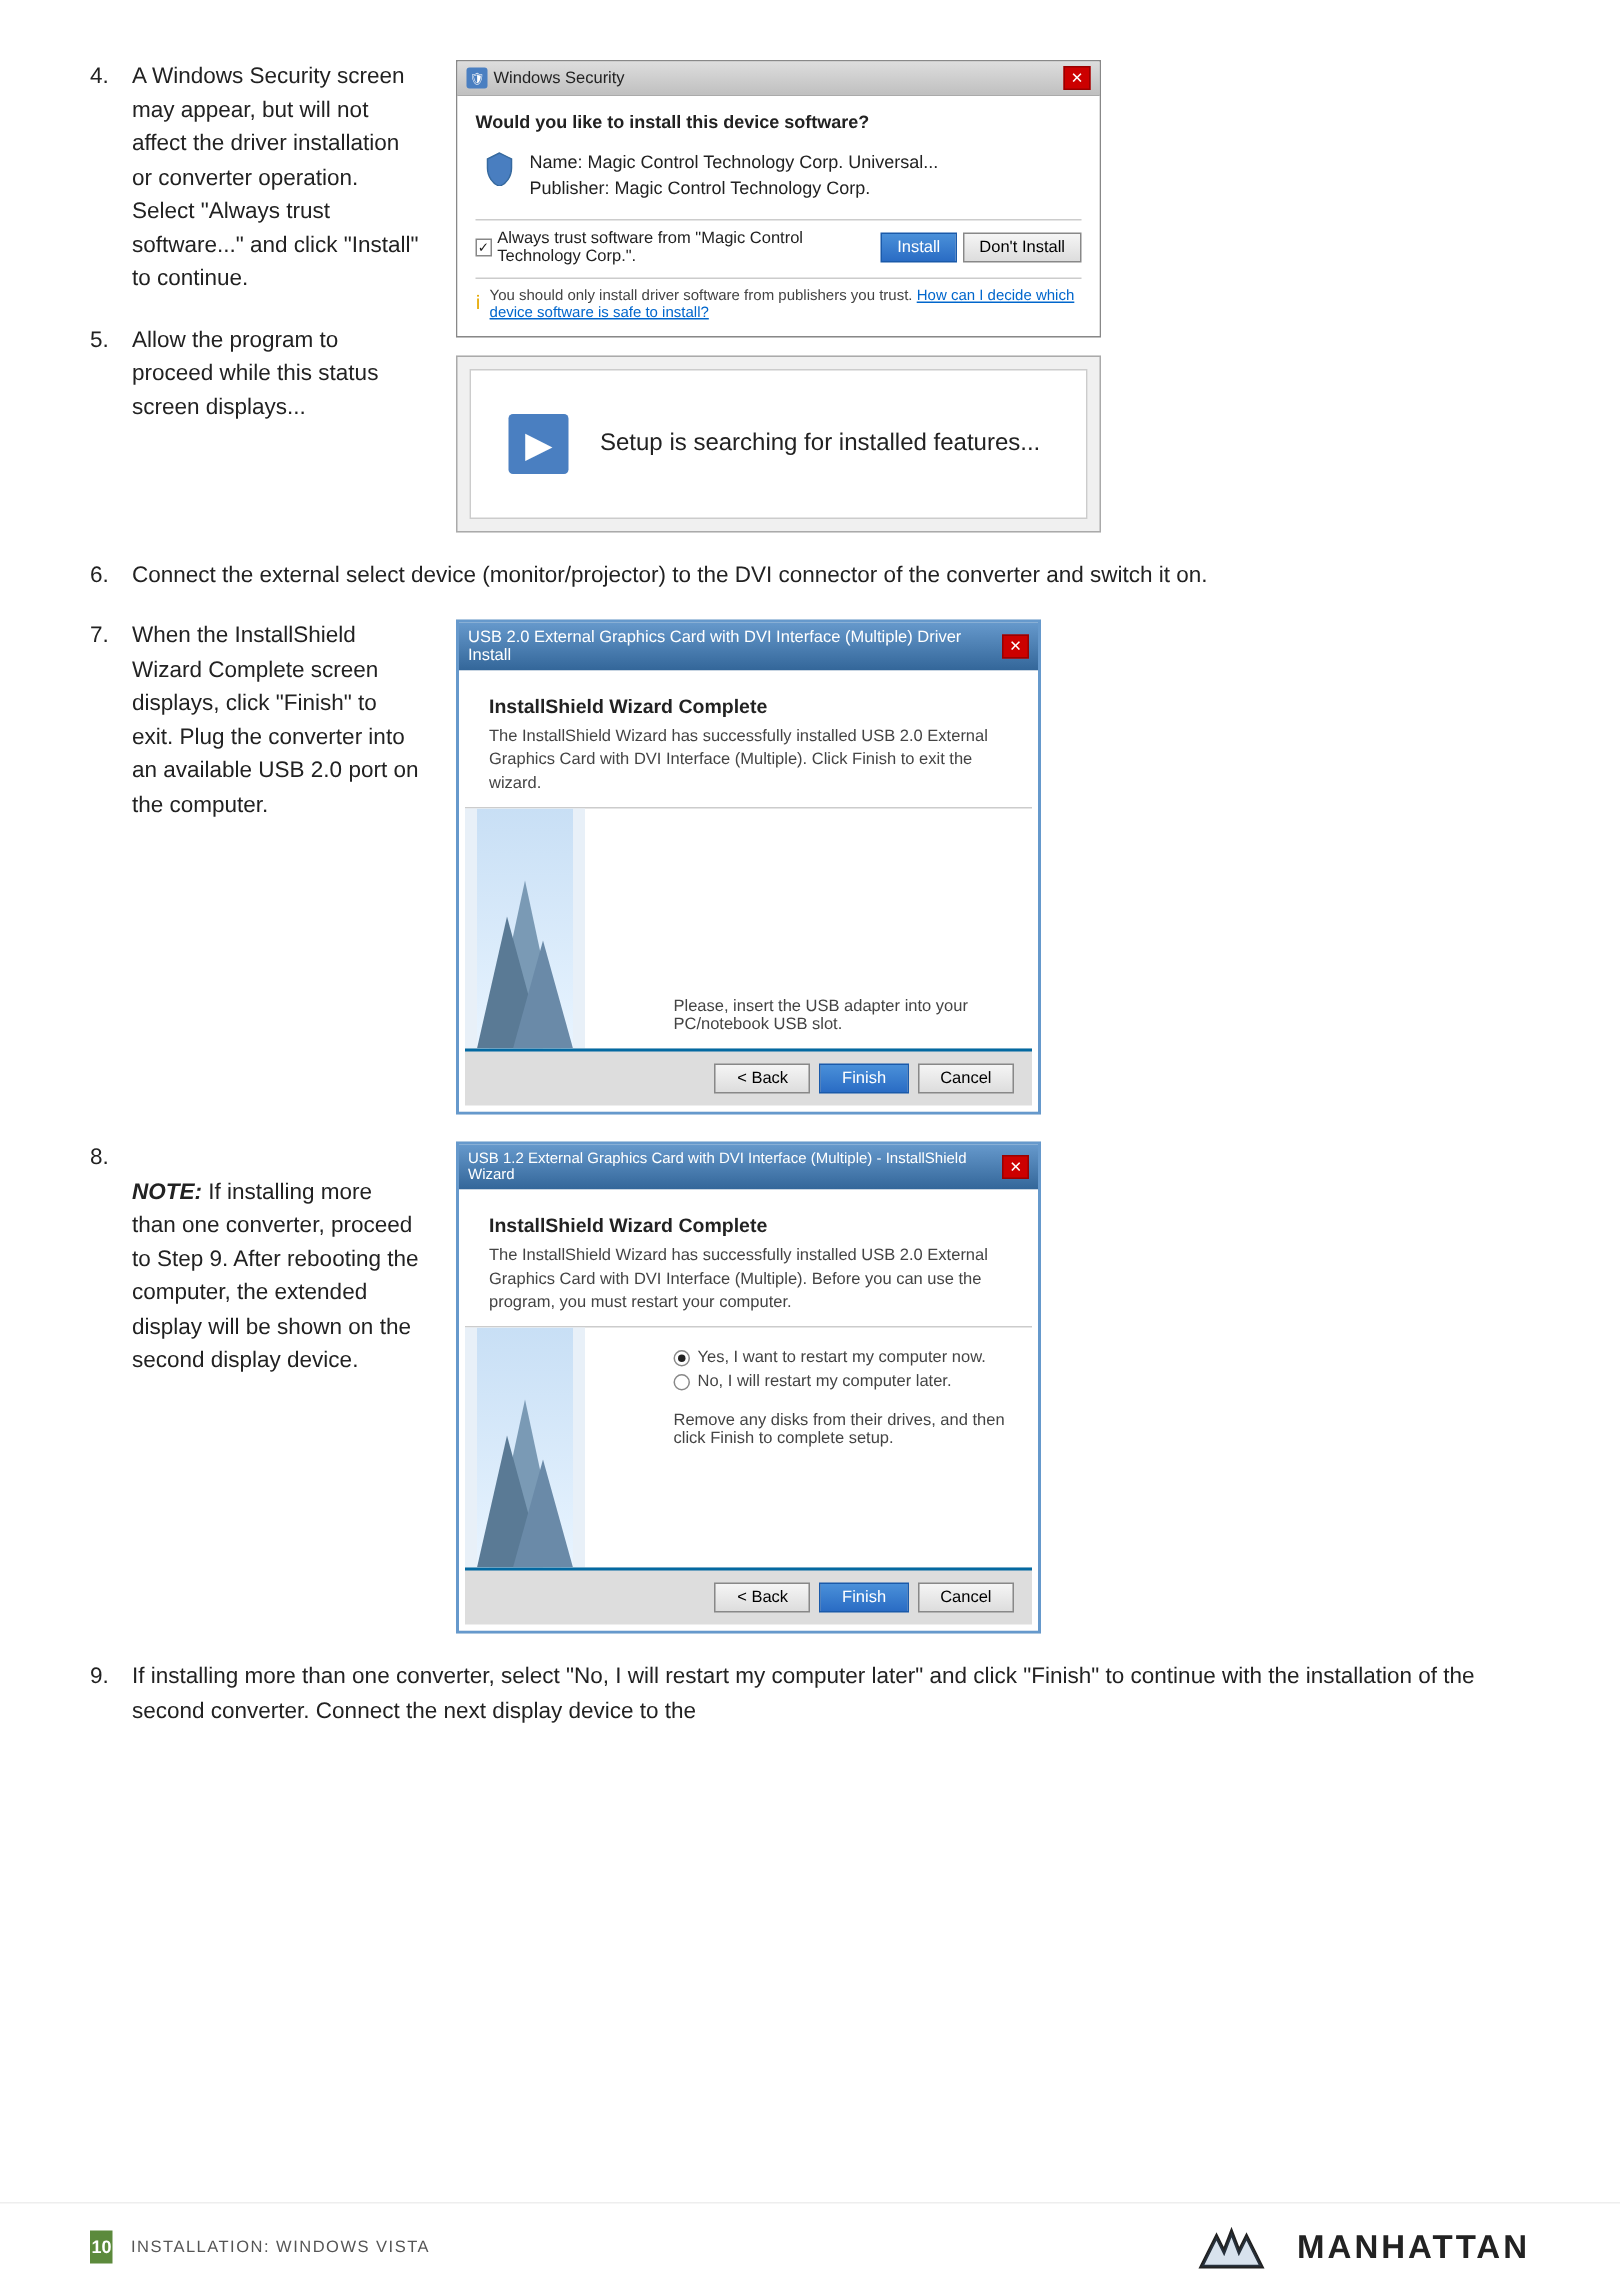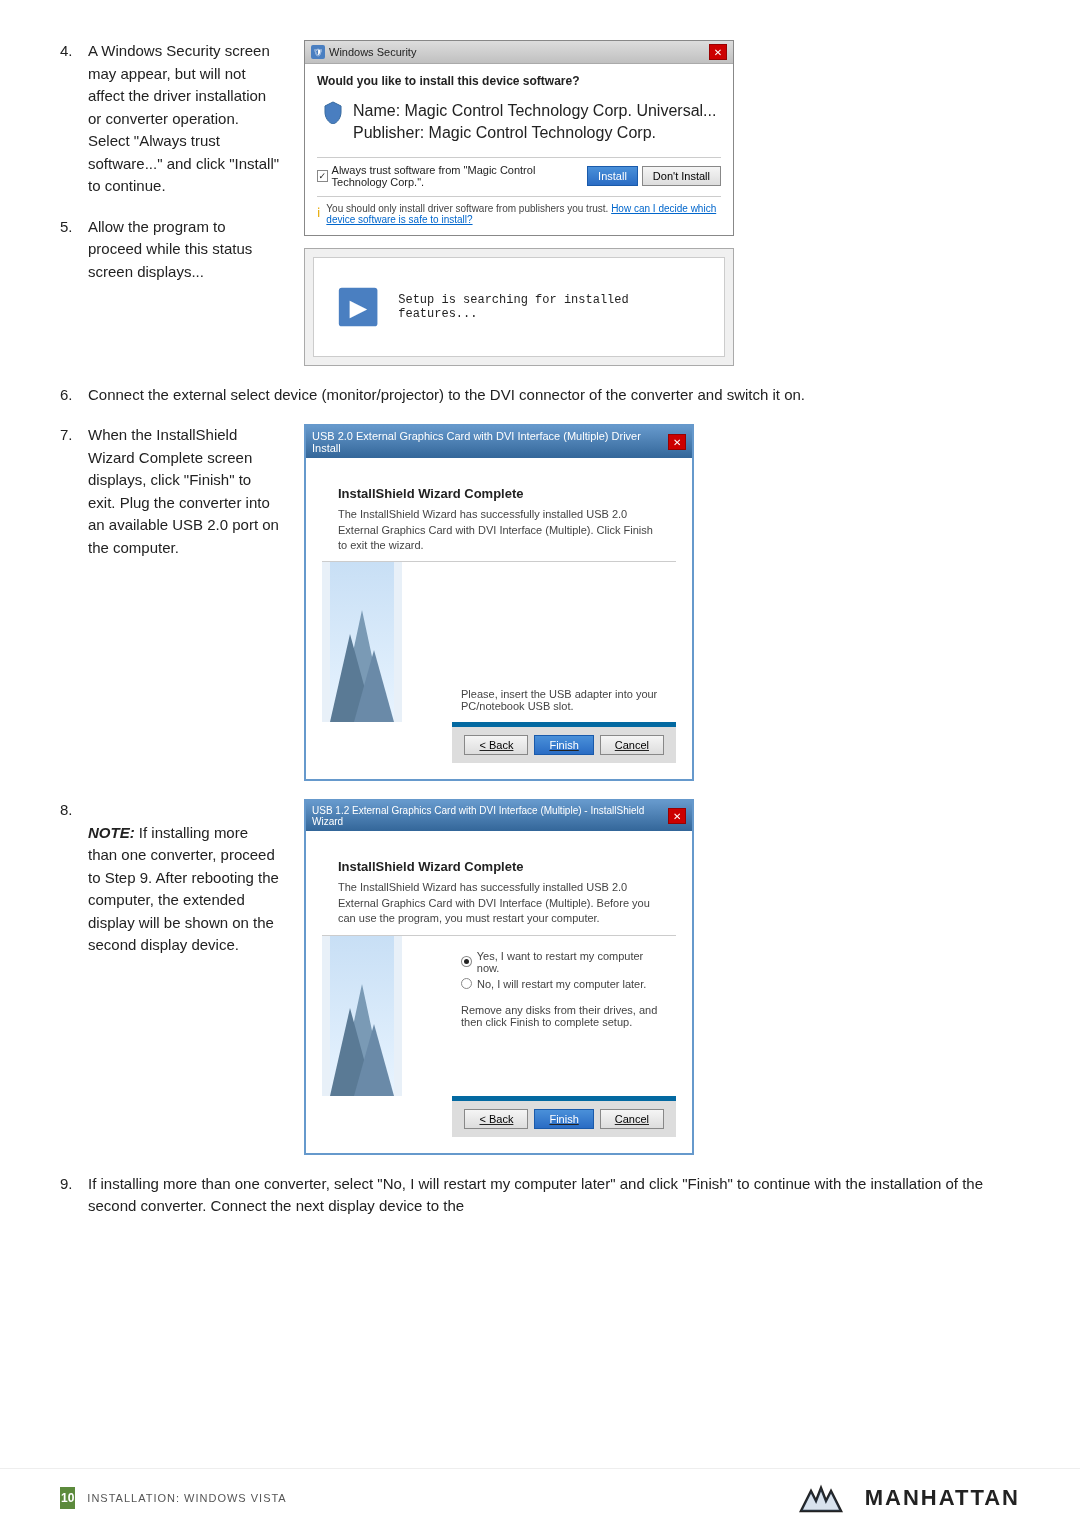--- a/index.html
+++ b/index.html
@@ -102,21 +102,21 @@
       gap: 8px;
       margin-bottom: 8px;
       padding: 4px;
     }
     .win-shield-icon {
       width: 24px;
       height: 24px;
       flex-shrink: 0;
     }
     .win-name-text {
-      font-size: 16px;
+      font-size: 12px;
       line-height: 1.4;
     }
     .win-divider {
       border: none;
       border-top: 1px solid #ccc;
       margin: 6px 0;
     }
     .win-checkbox-row {
       display: flex;
       align-items: center;
@@ -184,23 +184,22 @@
     .setup-dialog-body {
       display: flex;
       align-items: center;
       gap: 16px;
       padding: 24px 20px;
       background: #fff;
       border: 1px solid #ccc;
       margin: 8px;
     }
     .setup-text {
-      font-size: 12px;
+      font-size: 16px;
       color: #222;
-      font-family: Liberation Mono, monospace;
     }
 
     
     .install-dialog {
       border: 2px solid #6699cc;
       background: #f0f0f0;
       font-size: 11px;
       width: 100%;
       max-width: 390px;
     }
@@ -208,24 +207,23 @@
       background: linear-gradient(to bottom, #6699cc, #336699);
       color: #fff;
       padding: 4px 6px;
       font-size: 11px;
       display: flex;
       align-items: center;
       justify-content: space-between;
     }
     .install-body {
       background: #fff;
-      padding: 16px;
+      padding: 4px;
       display: flex;
       flex-direction: column;
-      align-items: flex-end;
     }
     .install-header {
       background: #fff;
       padding: 12px 16px 8px 16px;
       border-bottom: 1px solid #ccc;
     }
     .install-header-title {
       font-size: 13px;
       font-weight: bold;
       color: #222;
@@ -254,26 +252,25 @@
       padding: 10px 12px;
       font-size: 11px;
       color: #444;
       display: flex;
       flex-direction: column;
       justify-content: flex-end;
       margin-left: 47px;
     }
     .install-footer {
       background: #ddd;
-      border-top: 5px solid #0369a1;
+      border-top: 2px solid #0369a1;
       padding: 8px 12px;
       display: flex;
       justify-content: flex-end;
       gap: 6px;
-      text-decoration: underline;
     }
     .install-btn {
       padding: 3px 14px;
       font-size: 11px;
       border: 1px solid #888;
       background: linear-gradient(to bottom, #f5f5f5, #ddd);
       cursor: pointer;
     }
     .install-btn-primary {
       background: linear-gradient(to bottom, #4a90d9, #2a6cc4);

